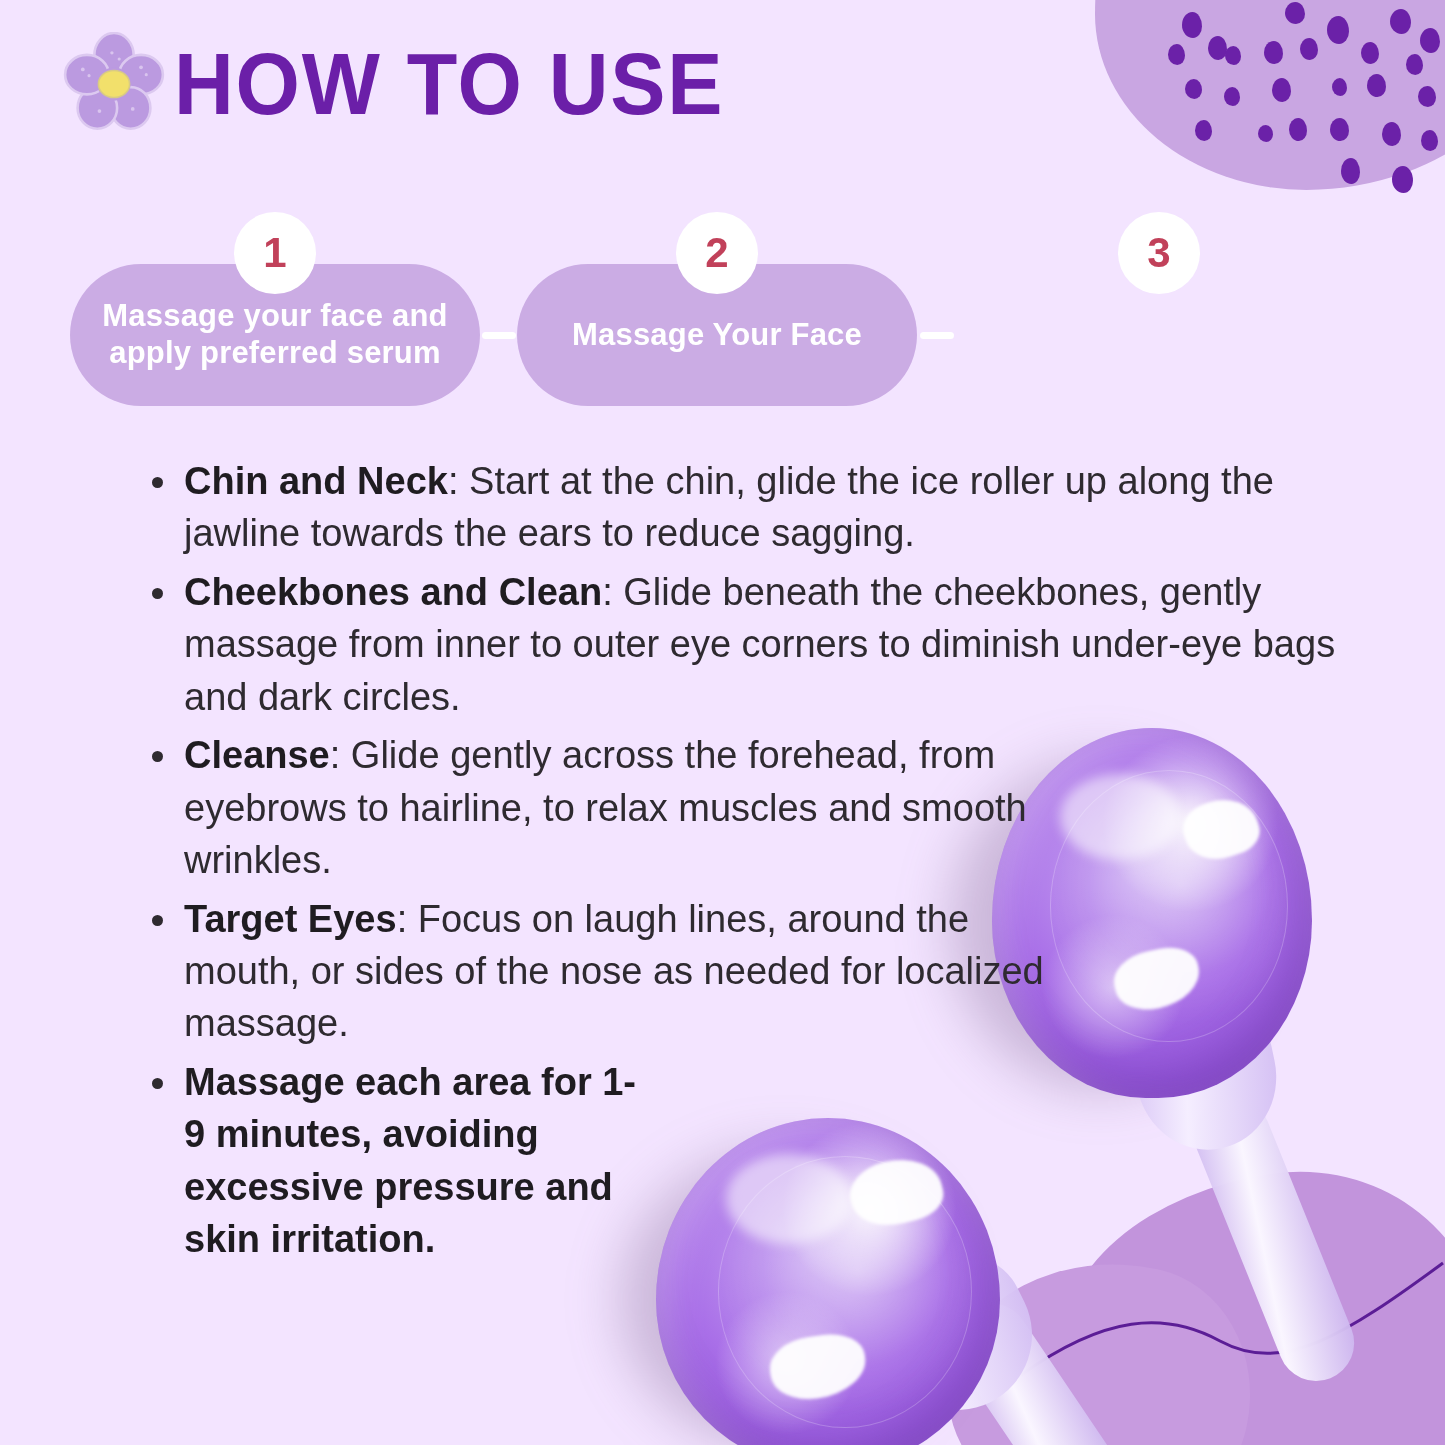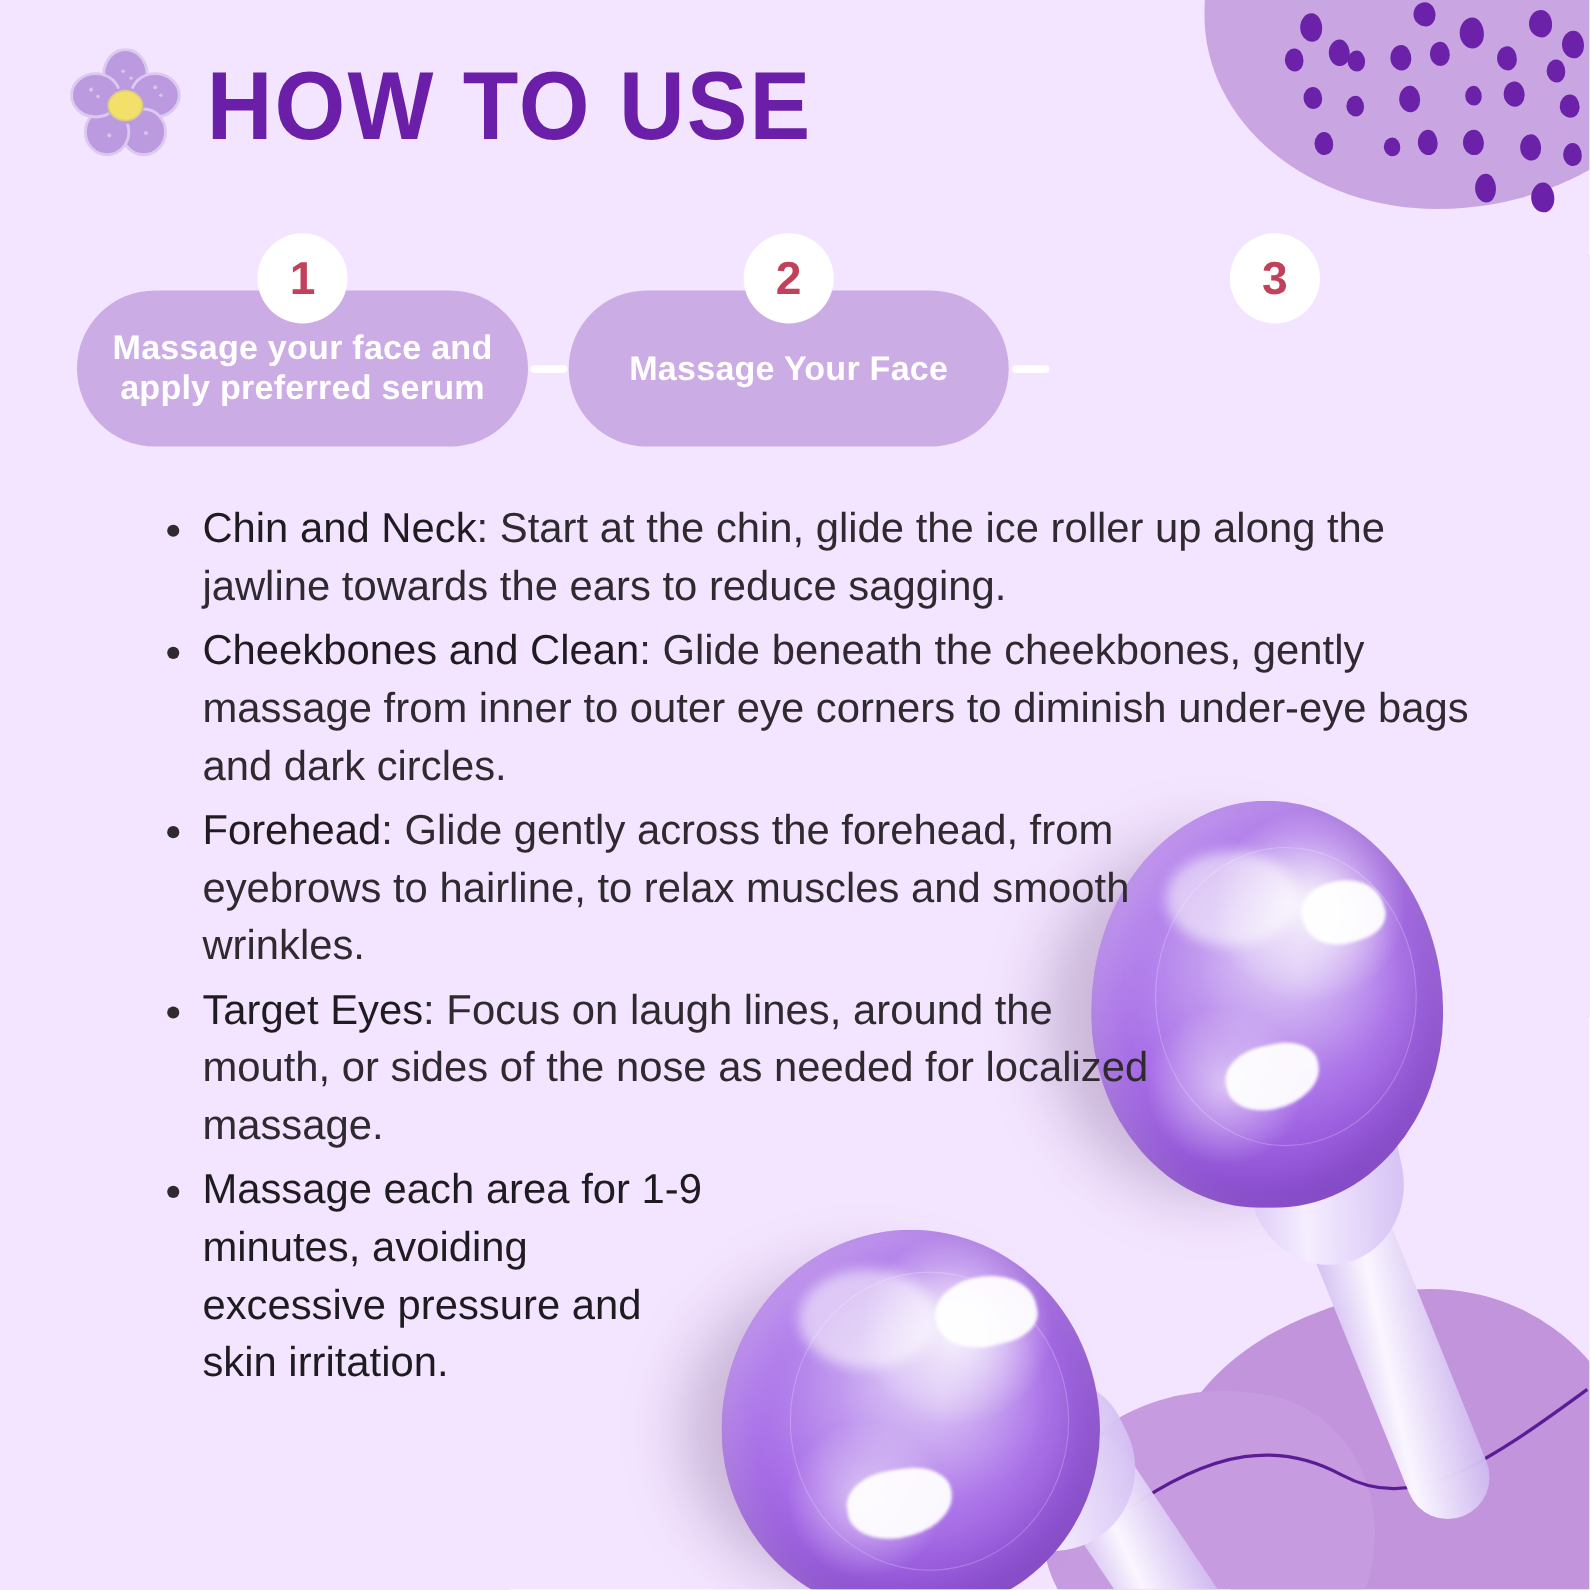--- a/index.html
+++ b/index.html
@@ -108,25 +108,25 @@
   }
   .globe-handle {
     position: absolute;
     background: linear-gradient(100deg, rgba(206,184,240,0.95) 0%, rgba(250,246,255,1) 40%, rgba(202,178,238,0.95) 100%);
     border-radius: 40px;
   }
 
   
   .header {
     position: absolute;
-    top: 44px;
+    top: 32px;
     left: 62px;
     display: flex;
     align-items: center;
-    gap: 22px;
+    gap: 8px;
     justify-content: flex-end;
   }
   .flower-icon { width: 104px; height: 104px; display: block; }
   .page-title {
     font-family: "Liberation Sans Narrow", "Liberation Sans", sans-serif;
     font-size: 88px;
     font-weight: 700;
     letter-spacing: 2px;
     color: #6B1FA8;
     line-height: 1;
@@ -228,21 +228,21 @@
     content: "";
     position: absolute;
     left: 14px;
     top: 22px;
     width: 11px;
     height: 11px;
     background: #2E2A30;
     border-radius: 50%;
   }
   ul.tips li .lead {
-    font-weight: 400;
+    font-weight: 700;
     color: #1F1C21;
   }
   li.wide  { width: 1180px; }
   li.mid   { width: 880px; }
   li.bold-item {
     width: 470px;
     font-weight: 700;
     color: #1F1C21;
     line-height: 1.42;
   }
@@ -354,21 +354,21 @@
 
   <div class="content">
     <ul class="tips">
       <li class="wide">
         <span class="lead">Chin and Neck</span><span>: Start at the chin, glide the ice roller up along the jawline towards the ears to reduce sagging.</span>
       </li>
       <li class="wide">
         <span class="lead">Cheekbones and Clean</span><span>: Glide beneath the cheekbones, gently massage from inner to outer eye corners to diminish under-eye bags and dark circles.</span>
       </li>
       <li class="mid">
-        <span class="lead">Forehead</span><span>: Glide gently across the forehead, from eyebrows to hairline, to relax muscles and smooth wrinkles.</span>
+        <span class="lead">Cleanse</span><span>: Glide gently across the forehead, from eyebrows to hairline, to relax muscles and smooth wrinkles.</span>
       </li>
       <li class="mid">
         <span class="lead">Target Eyes</span><span>: Focus on laugh lines, around the mouth, or sides of the nose as needed for localized massage.</span>
       </li>
       <li class="bold-item">
         <span class="lead">Massage each area for 1-9 minutes, avoiding excessive pressure and skin irritation.</span><span></span>
       </li>
     </ul>
   </div>
 

